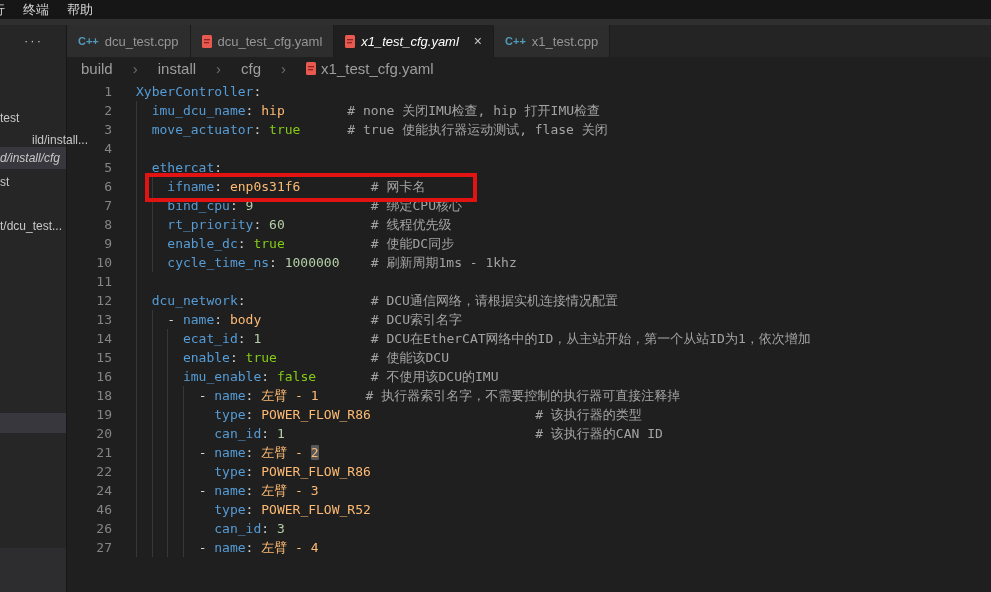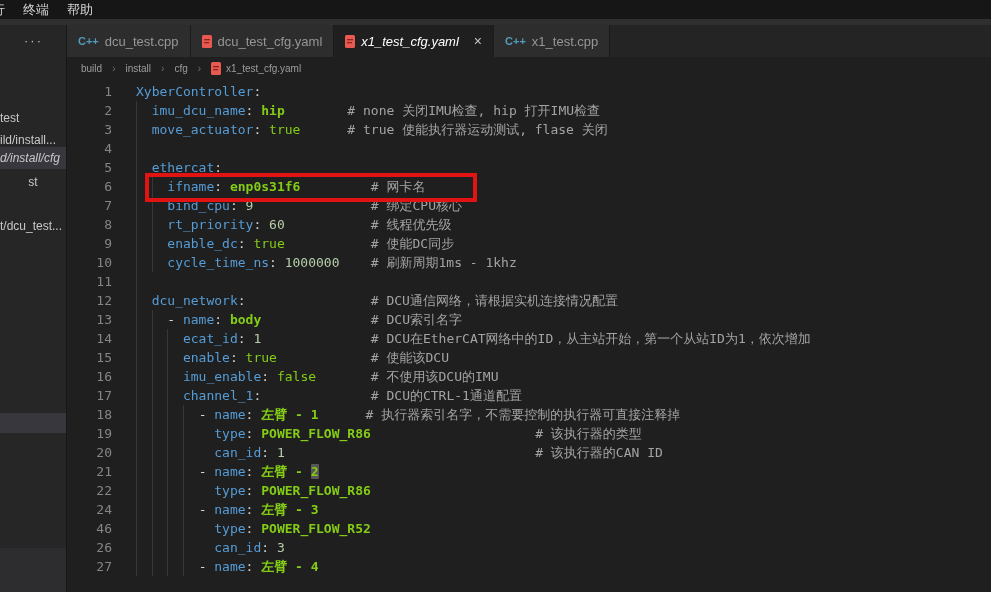--- a/index.html
+++ b/index.html
@@ -29,33 +29,33 @@
   .tab{display:flex;align-items:center;gap:6px;padding:0 11px;background:#2d2d2d;color:#969696;
        font-size:13px;border-right:1px solid #1b1b1b;cursor:pointer;flex:none;}
   .tab.active{background:#1f1f1f;color:#ffffff;}
   .tab.active .tlabel{font-style:italic;}
   .tab .close{margin-left:9px;color:#c5c5c5;font-size:14px;line-height:1;cursor:pointer;}
   .cppicon{color:#519aba;font-weight:700;font-size:11px;letter-spacing:0;}
   .yamlicon{display:inline-block;width:10px;height:13px;flex:none;}
 
   
   .crumbs{position:absolute;left:67px;top:57px;right:4px;height:22px;background:#1f1f1f;display:flex;
-          align-items:center;color:#9d9d9d;font-size:10px;padding-left:14px;gap:10px;}
+          align-items:center;color:#9d9d9d;font-size:15px;padding-left:14px;gap:20px;}
   .crumb{cursor:pointer;display:flex;align-items:center;gap:5px;}
   .crumb-sep{color:#6f6f6f;}
 
   
   .codearea{position:absolute;left:67px;top:79px;right:0;bottom:0;padding-top:3px;
             font-family:"DejaVu Sans Mono","Liberation Mono",monospace;font-size:13px;line-height:19px;}
   .line{display:flex;height:19px;position:relative;}
   .line .num{width:60px;padding-right:15px;box-sizing:border-box;text-align:right;color:#858585;flex:none;}
   .line .code{position:relative;white-space:pre;flex:1;}
   .code .txt{position:relative;z-index:2;display:block;padding-left:9px;}
   .guide{position:absolute;top:0;bottom:0;width:1px;background:#373737;z-index:1;}
-  .k{color:#569cd6;} .s{color:#84cc16;font-weight:bold;} .n{color:#b5cea8;} .b{color:#84cc16;}
+  .k{color:#569cd6;} .s{color:#fdba74;} .n{color:#b5cea8;} .b{color:#84cc16;}
   .p{color:#d4d4d4;} .c{color:#a3a3a3;} .w{color:#d4d4d4;}
   .hl{background:#575757;border-radius:1px;}
   .line.cur::before,.line.cur::after{content:"";position:absolute;left:0;right:0;height:1px;background:#404040;z-index:3;}
   .line.cur::before{top:0;} .line.cur::after{bottom:0;}
   .line.cur .num{color:#d7d7d7;}
   .redframe{position:absolute;top:-4px;left:18px;width:332px;height:29px;border:4px solid #e21313;
             z-index:4;box-sizing:border-box;pointer-events:none;}
 </style>
 </head>
 <body>
@@ -65,23 +65,23 @@
       <span class="mitem">行</span>
       <span class="mitem">终端</span>
       <span class="mitem">帮助</span>
     </div>
   <div class="topband"></div>
 
   <div class="sidebar">
     <div class="sb-ellipsis">···</div>
     <div id="sb-items">
         <div class="sb-item" style="top: 82px;">test</div>
-        <div class="sb-item" style="top: 104px;">ild/install...</div>
+        <div class="sb-item" style="top: 104px; margin-left: 32px;">ild/install...</div>
         <div class="sb-item sel it" style="top: 122px;">d/install/cfg</div>
-        <div class="sb-item" style="top: 146px; text-align: center;">st</div>
+        <div class="sb-item" style="top: 146px;">st</div>
         <div class="sb-item" style="top: 190px;">t/dcu_test...</div>
       </div>
     <div class="sb-bar"></div>
     <div class="sb-block"></div>
   </div>
 
   <div class="tabstrip" id="tabstrip">
       <div class="tab">
         <span class="cppicon">C++</span>
         <span class="tlabel">dcu_test.cpp</span>
@@ -185,24 +185,20 @@
       </div>
       <div class="line">
         <div class="num">15</div>
         <div class="code"><div class="guide" style="left: calc(0ch + 9px);"></div><div class="guide" style="left: calc(2ch + 9px);"></div><div class="guide" style="left: calc(4ch + 9px);"></div><span class="txt"><span class="w">      </span><span class="k">enable</span><span class="p">: </span><span class="b">true</span><span class="w">            </span><span class="c"># 使能该DCU</span></span></div>
       </div>
       <div class="line">
         <div class="num">16</div>
         <div class="code"><div class="guide" style="left: calc(0ch + 9px);"></div><div class="guide" style="left: calc(2ch + 9px);"></div><div class="guide" style="left: calc(4ch + 9px);"></div><span class="txt"><span class="w">      </span><span class="k">imu_enable</span><span class="p">: </span><span class="b">false</span><span class="w">       </span><span class="c"># 不使用该DCU的IMU</span></span></div>
       </div>
       <div class="line">
-        <div class="num">17</div>
-        <div class="code"><div class="guide" style="left: calc(0ch + 9px);"></div><div class="guide" style="left: calc(2ch + 9px);"></div><div class="guide" style="left: calc(4ch + 9px);"></div><span class="txt"><span class="w">      </span><span class="k">channel_1</span><span class="p">:</span><span class="w">              </span><span class="c"># DCU的CTRL-1通道配置</span></span></div>
-      </div>
-      <div class="line">
         <div class="num">18</div>
         <div class="code"><div class="guide" style="left: calc(0ch + 9px);"></div><div class="guide" style="left: calc(2ch + 9px);"></div><div class="guide" style="left: calc(4ch + 9px);"></div><div class="guide" style="left: calc(6ch + 9px);"></div><span class="txt"><span class="w">        </span><span class="p">- </span><span class="k">name</span><span class="p">: </span><span class="s">左臂 - 1</span><span class="w">      </span><span class="c"># 执行器索引名字，不需要控制的执行器可直接注释掉</span></span></div>
       </div>
       <div class="line">
         <div class="num">19</div>
         <div class="code"><div class="guide" style="left: calc(0ch + 9px);"></div><div class="guide" style="left: calc(2ch + 9px);"></div><div class="guide" style="left: calc(4ch + 9px);"></div><div class="guide" style="left: calc(6ch + 9px);"></div><span class="txt"><span class="w">          </span><span class="k">type</span><span class="p">: </span><span class="s">POWER_FLOW_R86</span><span class="w">                     </span><span class="c"># 该执行器的类型</span></span></div>
       </div>
       <div class="line">
         <div class="num">20</div>
         <div class="code"><div class="guide" style="left: calc(0ch + 9px);"></div><div class="guide" style="left: calc(2ch + 9px);"></div><div class="guide" style="left: calc(4ch + 9px);"></div><div class="guide" style="left: calc(6ch + 9px);"></div><span class="txt"><span class="w">          </span><span class="k">can_id</span><span class="p">: </span><span class="n">1</span><span class="w">                                </span><span class="c"># 该执行器的CAN ID</span></span></div>

